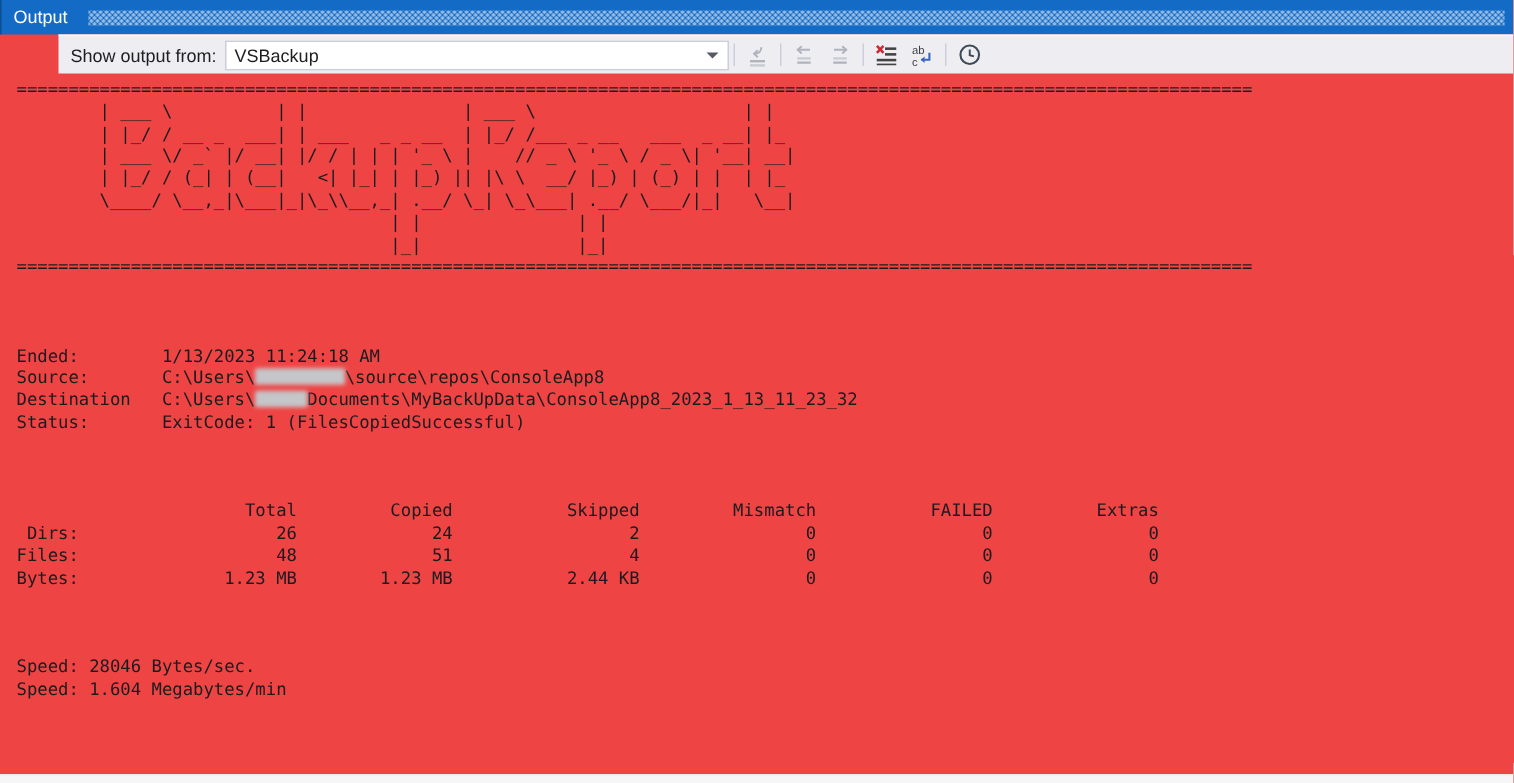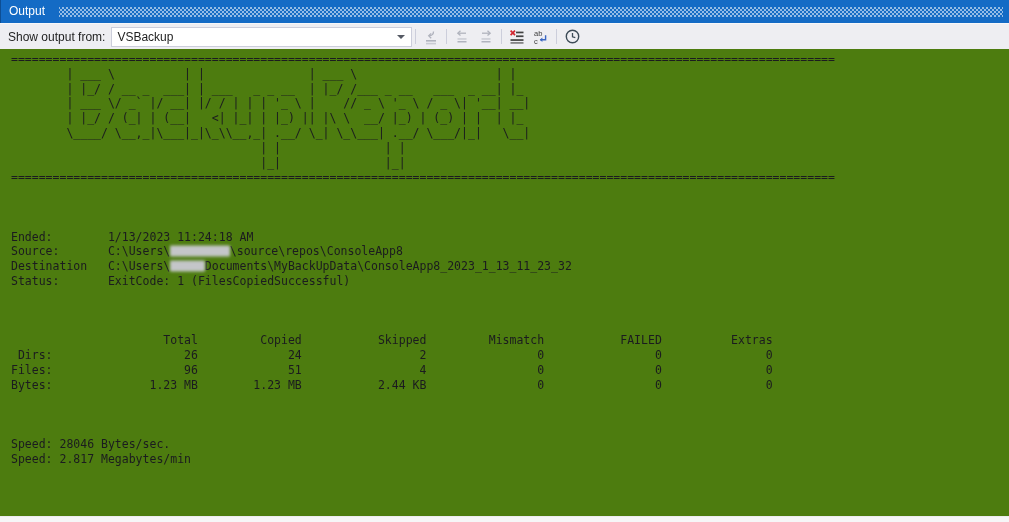--- a/index.html
+++ b/index.html
@@ -1,41 +1,41 @@
 <!DOCTYPE html>
 <html><head>
 <meta charset="utf-8">
 <style>
   html,body{margin:0;padding:0;background:#cfd2d6;}
   .window{
     position:relative;width:1009px;height:522px;overflow:hidden;
-    font-family:"Liberation Sans",sans-serif;background:#4d7c0f;
+    font-family:"Liberation Sans",sans-serif;background:#ef4444;
   }
   
   .titlebar{
     height:23px;background:#146BC5;display:flex;align-items:center;
     padding:0 6px 0 8px;box-sizing:border-box;border-left:1px solid #0d4e93;
   }
   .titlebar .title{color:#ffffff;font-size:12px;line-height:23px;white-space:nowrap;}
   .titlebar .grip{
     flex:1;height:10px;margin-left:14px;margin-top:1px;
     background-image:
       radial-gradient(circle, rgba(255,255,255,.55) 1px, transparent 1.3px),
       radial-gradient(circle, rgba(255,255,255,.55) 1px, transparent 1.3px);
     background-size:4px 4px,4px 4px;
     background-position:0 1px,2px 3px;
   }
   
   .toolbar{
     height:26px;background:#EEEEF2;display:flex;align-items:center;
-    padding:0 4px 0 8px;box-sizing:border-box;border-top:1px solid #f7f7f9;
+    padding:0 4px 0 8px;box-sizing:border-box;border-top:1px solid #f7f7f9;margin-left:39px;
   }
   .tlabel{font-size:12px;color:#1E1E1E;white-space:nowrap;margin-right:6px;}
   .combo{
-    width:301px;height:20px;background:#ffffff;border:1px solid #CCCEDB;
+    width:336px;height:20px;background:#ffffff;border:1px solid #CCCEDB;
     box-sizing:border-box;display:flex;align-items:center;justify-content:space-between;
     padding:0 4px 0 5px;cursor:default;
   }
   .combo .cval{font-size:12px;color:#1E1E1E;}
   .combo .caret{
     width:0;height:0;border-left:4px solid transparent;border-right:4px solid transparent;
     border-top:4px solid #555a64;margin-right:2px;
   }
   .tsep{width:1px;height:15px;background:#CCCEDB;margin:0 3px;}
   .tbtn{
@@ -169,24 +169,24 @@
       <div class="cline">&nbsp;</div>
       <div class="cline">Ended:        1/13/2023 11:24:18 AM</div>
       <div class="cline"><span>Source:       C:\Users\</span><span class="redact" style="width: 8.6ch;"></span><span>\source\repos\ConsoleApp8</span></div>
       <div class="cline"><span>Destination   C:\Users\</span><span class="redact" style="width: 5ch;"></span><span>Documents\MyBackUpData\ConsoleApp8_2023_1_13_11_23_32</span></div>
       <div class="cline">Status:       ExitCode: 1 (FilesCopiedSuccessful)</div>
       <div class="cline">&nbsp;</div>
       <div class="cline">&nbsp;</div>
       <div class="cline">&nbsp;</div>
       <div class="cline">                      Total         Copied           Skipped         Mismatch           FAILED          Extras</div>
       <div class="cline"> Dirs:                   26             24                 2                0                0               0</div>
-      <div class="cline">Files:                   96             51                 4                0                0               0</div>
+      <div class="cline">Files:                   48             51                 4                0                0               0</div>
       <div class="cline">Bytes:              1.23 MB        1.23 MB           2.44 KB                0                0               0</div>
       <div class="cline">&nbsp;</div>
       <div class="cline">&nbsp;</div>
       <div class="cline">&nbsp;</div>
       <div class="cline">Speed: 28046 Bytes/sec.</div>
-      <div class="cline">Speed: 2.817 Megabytes/min</div>
+      <div class="cline">Speed: 1.604 Megabytes/min</div>
       <div class="cline">&nbsp;</div>
     </div>
 
   <div class="hscroll"></div>
 </div>
 
 </body></html>

